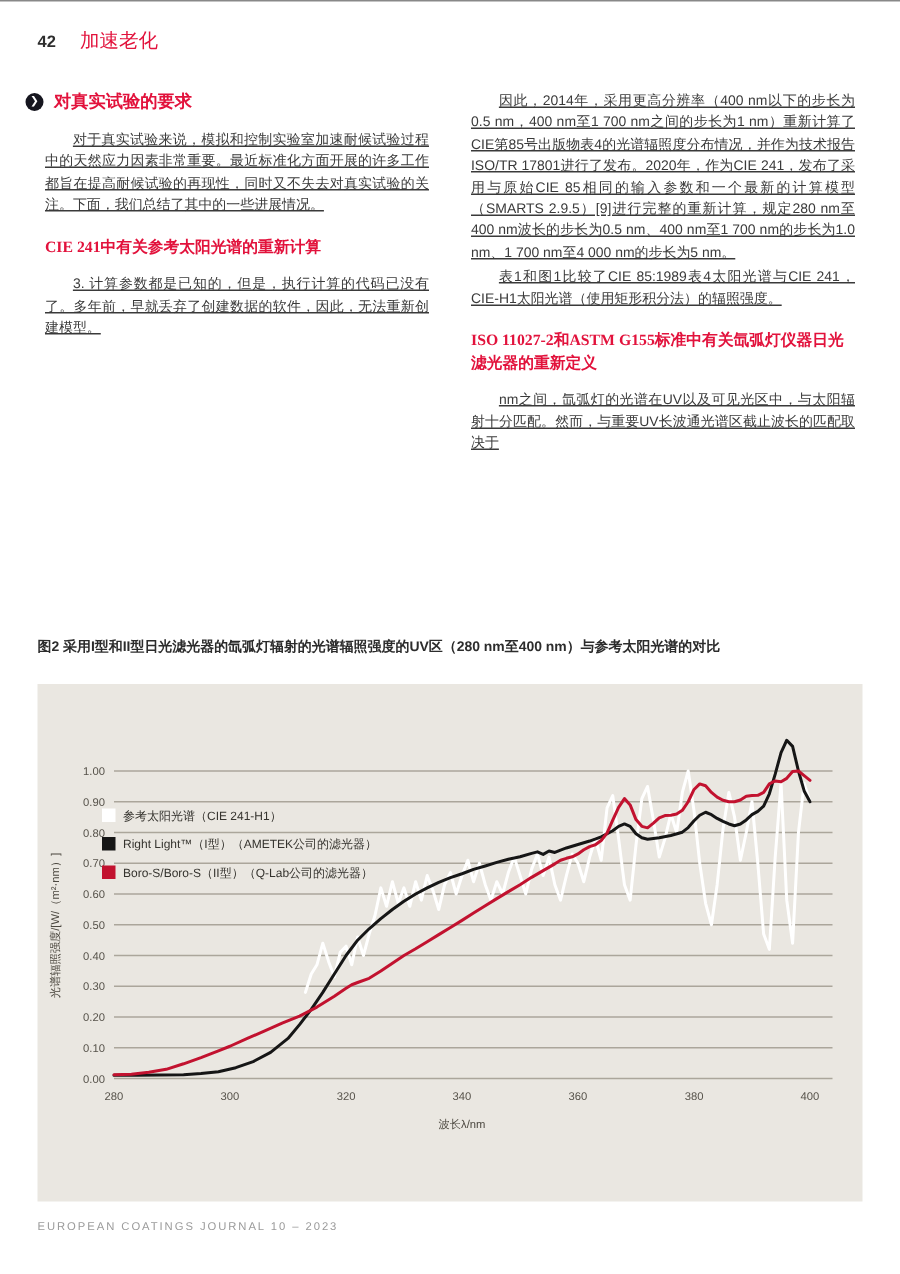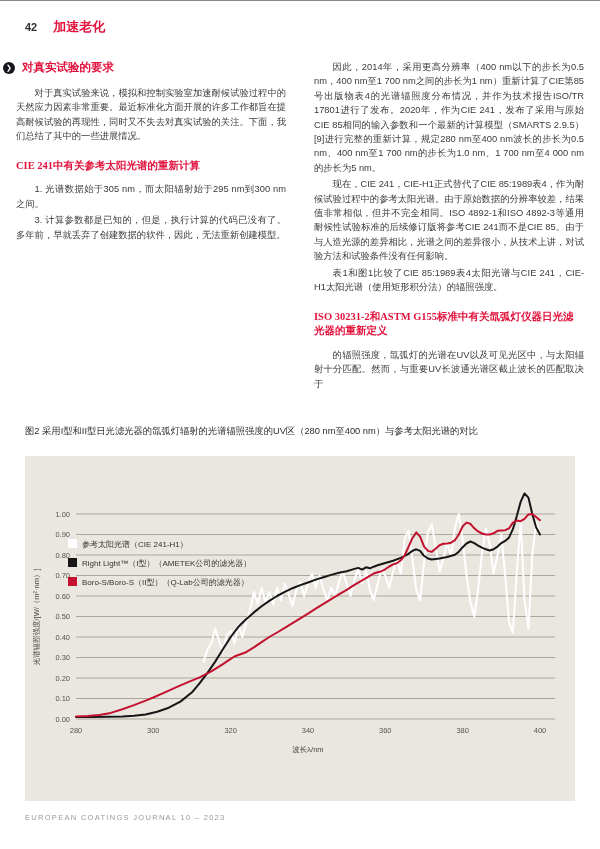--- a/index.html
+++ b/index.html
@@ -7,41 +7,41 @@
     --ink:#3c3c3c;
   }
   html,body{margin:0;padding:0;background:#888;}
   .page{
     width:600px;height:849px;background:#ffffff;margin:1px auto;
     position:relative;overflow:hidden;
     font-family:"Liberation Sans","DejaVu Sans",sans-serif;color:var(--ink);
   }
   .page-header{display:flex;align-items:baseline;gap:16px;padding:17px 25px 0 25px;}
   .page-num{font-size:11px;font-weight:bold;color:#2e2e2e;}
-  .section-title{font-size:13px;font-weight:bold;color:var(--red);}
-  .columns{display:flex;gap:28px;padding:0 16px;margin-top:24px;height:352px;overflow:hidden;}
+  .section-title{font-size:13px;font-weight:normal;color:var(--red);}
+  .columns{display:flex;gap:28px;padding:0 30px;margin-top:24px;height:352px;overflow:hidden;}
   .col{flex:1;min-width:0;}
   .intro-row{display:flex;align-items:center;gap:7px;margin:0 0 11px -13px;}
   .bullet-icon{
     width:12px;height:12px;border-radius:50%;background:#16161f;color:#fff;
     font-size:7px;line-height:12px;display:flex;align-items:center;justify-content:center;
     flex:0 0 auto;font-weight:bold;
   }
   .intro-heading{font-size:11.5px;font-weight:bold;color:var(--red);margin:0;}
   .red-heading{
     color:var(--red);font-size:10.5px;font-weight:bold;line-height:1.4;
     margin:15px 0 9px 0;
     font-family:Liberation Serif, serif;
   }
   .body{
-    font-size:9.3px;line-height:1.55;text-align:justify;margin:0 0 2px 0;color:#3a3a3a;
+    font-size:9.3px;line-height:1.55;text-align:justify;margin:0 0 2px 0;color:#3a3a3a;text-decoration:underline;
   }
   .indent{text-indent:2em;}
   .fig-caption{
-    padding:0 25px;margin:13px 0 0 0;font-size:9.3px;font-weight:normal;color:#2c2c2c;
+    padding:0 25px;margin:13px 0 0 0;font-size:9.3px;font-weight:bold;color:#2c2c2c;
   }
   .chart-box{
     margin:18px 25px 0 25px;width:550px;height:345px;background:#eae7e1;
   }
   .page-footer{
     position:absolute;left:25px;bottom:28px;font-size:7.5px;letter-spacing:1.3px;
     color:#9a9a9a;
   }
 </style>
 </head>
@@ -56,30 +56,28 @@
 
   <div class="columns">
 
     <div class="col">
       <div class="intro-row">
         <span class="bullet-icon">❯</span>
         <h2 class="intro-heading">对真实试验的要求</h2>
       </div>
       <p class="body indent">对于真实试验来说，模拟和控制实验室加速耐候试验过程中的天然应力因素非常重要。最近标准化方面开展的许多工作都旨在提高耐候试验的再现性，同时又不失去对真实试验的关注。下面，我们总结了其中的一些进展情况。</p>
       <h3 class="red-heading">CIE 241中有关参考太阳光谱的重新计算</h3>
-      <p class="body indent">1. 光谱数据始于305 nm，而太阳辐射始于295 nm到300 nm之间。</p>
       <p class="body indent">3. 计算参数都是已知的，但是，执行计算的代码已没有了。多年前，早就丢弃了创建数据的软件，因此，无法重新创建模型。</p>
     </div>
 
     <div class="col">
       <p class="body indent">因此，2014年，采用更高分辨率（400 nm以下的步长为0.5 nm，400 nm至1 700 nm之间的步长为1 nm）重新计算了CIE第85号出版物表4的光谱辐照度分布情况，并作为技术报告ISO/TR 17801进行了发布。2020年，作为CIE 241，发布了采用与原始CIE 85相同的输入参数和一个最新的计算模型（SMARTS 2.9.5）[9]进行完整的重新计算，规定280 nm至400 nm波长的步长为0.5 nm、400 nm至1 700 nm的步长为1.0 nm、1 700 nm至4 000 nm的步长为5 nm。</p>
-      <p class="body indent">现在，CIE 241，CIE-H1正式替代了CIE 85:1989表4，作为耐候试验过程中的参考太阳光谱。由于原始数据的分辨率较差，结果值非常相似，但并不完全相同。ISO 4892-1和ISO 4892-3等通用耐候性试验标准的后续修订版将参考CIE 241而不是CIE 85。由于与人造光源的差异相比，光谱之间的差异很小，从技术上讲，对试验方法和试验条件没有任何影响。</p>
       <p class="body indent">表1和图1比较了CIE 85:1989表4太阳光谱与CIE 241，CIE-H1太阳光谱（使用矩形积分法）的辐照强度。</p>
-      <h3 class="red-heading">ISO 30231-2和ASTM G155标准中有关氙弧灯仪器日光滤光器的重新定义</h3>
-      <p class="body indent">的辐照强度，氙弧灯的光谱在UV以及可见光区中，与太阳辐射十分匹配。然而，与重要UV长波通光谱区截止波长的匹配取决于</p>
+      <h3 class="red-heading">ISO 11027-2和ASTM G155标准中有关氙弧灯仪器日光滤光器的重新定义</h3>
+      <p class="body indent">nm之间，氙弧灯的光谱在UV以及可见光区中，与太阳辐射十分匹配。然而，与重要UV长波通光谱区截止波长的匹配取决于</p>
     </div>
 
   </div>
 
   <p class="fig-caption">图2 采用I型和II型日光滤光器的氙弧灯辐射的光谱辐照强度的UV区（280 nm至400 nm）与参考太阳光谱的对比</p>
 
   <figure class="chart-box" style="margin:18px 25px 0 25px">
     <svg id="chart-svg" width="550" height="345" viewBox="0 0 550 345">
         <g>
           <line x1="51" y1="263.0" x2="530" y2="263.0" stroke="#aba69b" stroke-width="1"></line>

